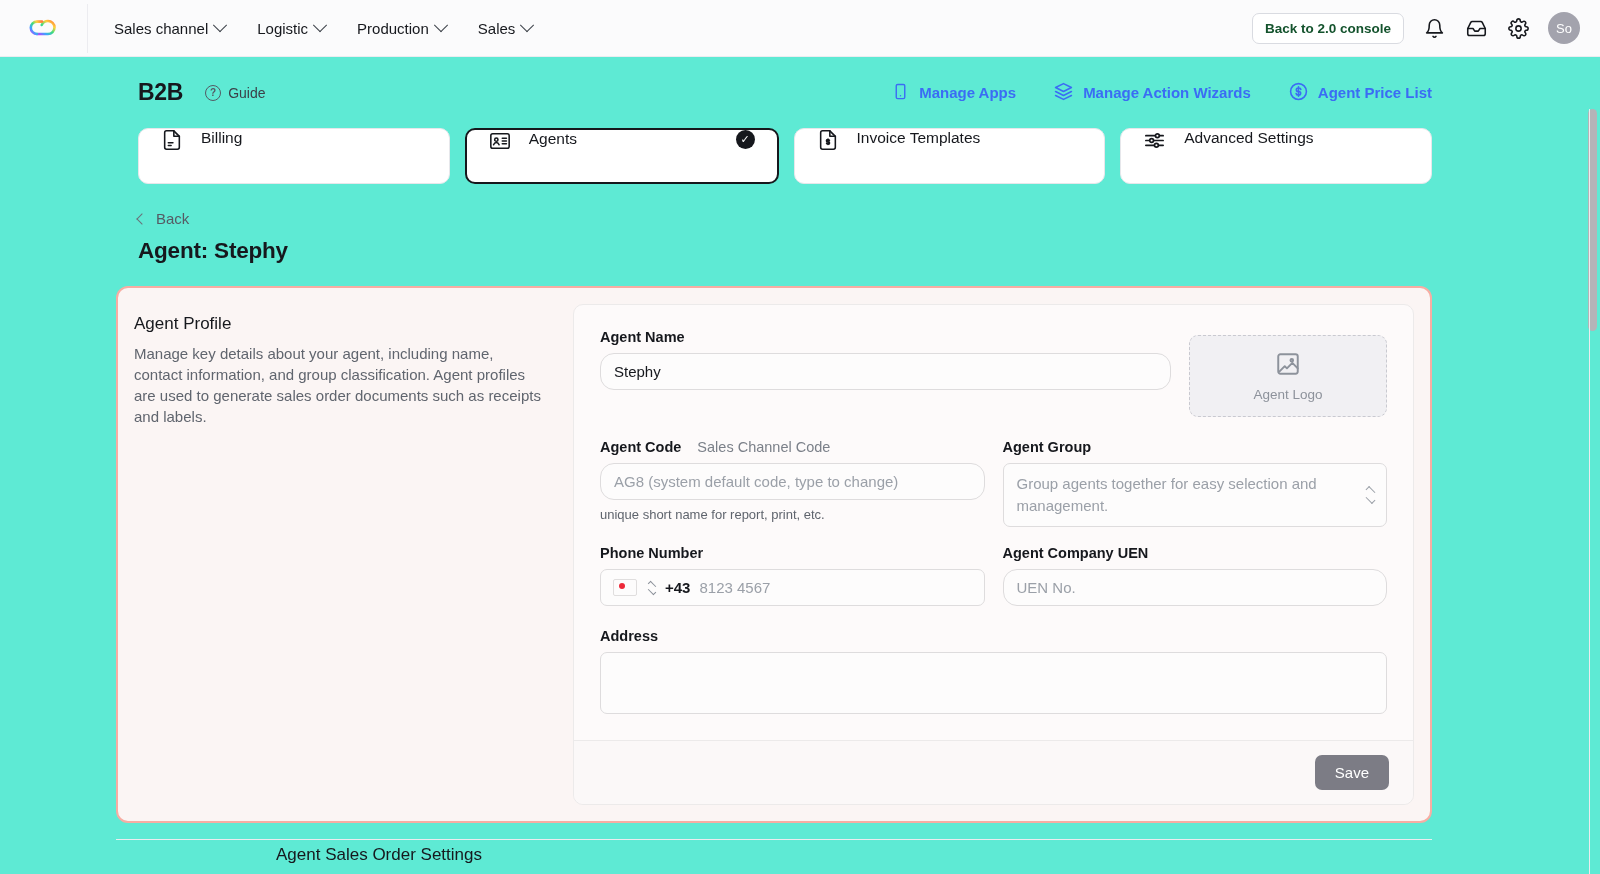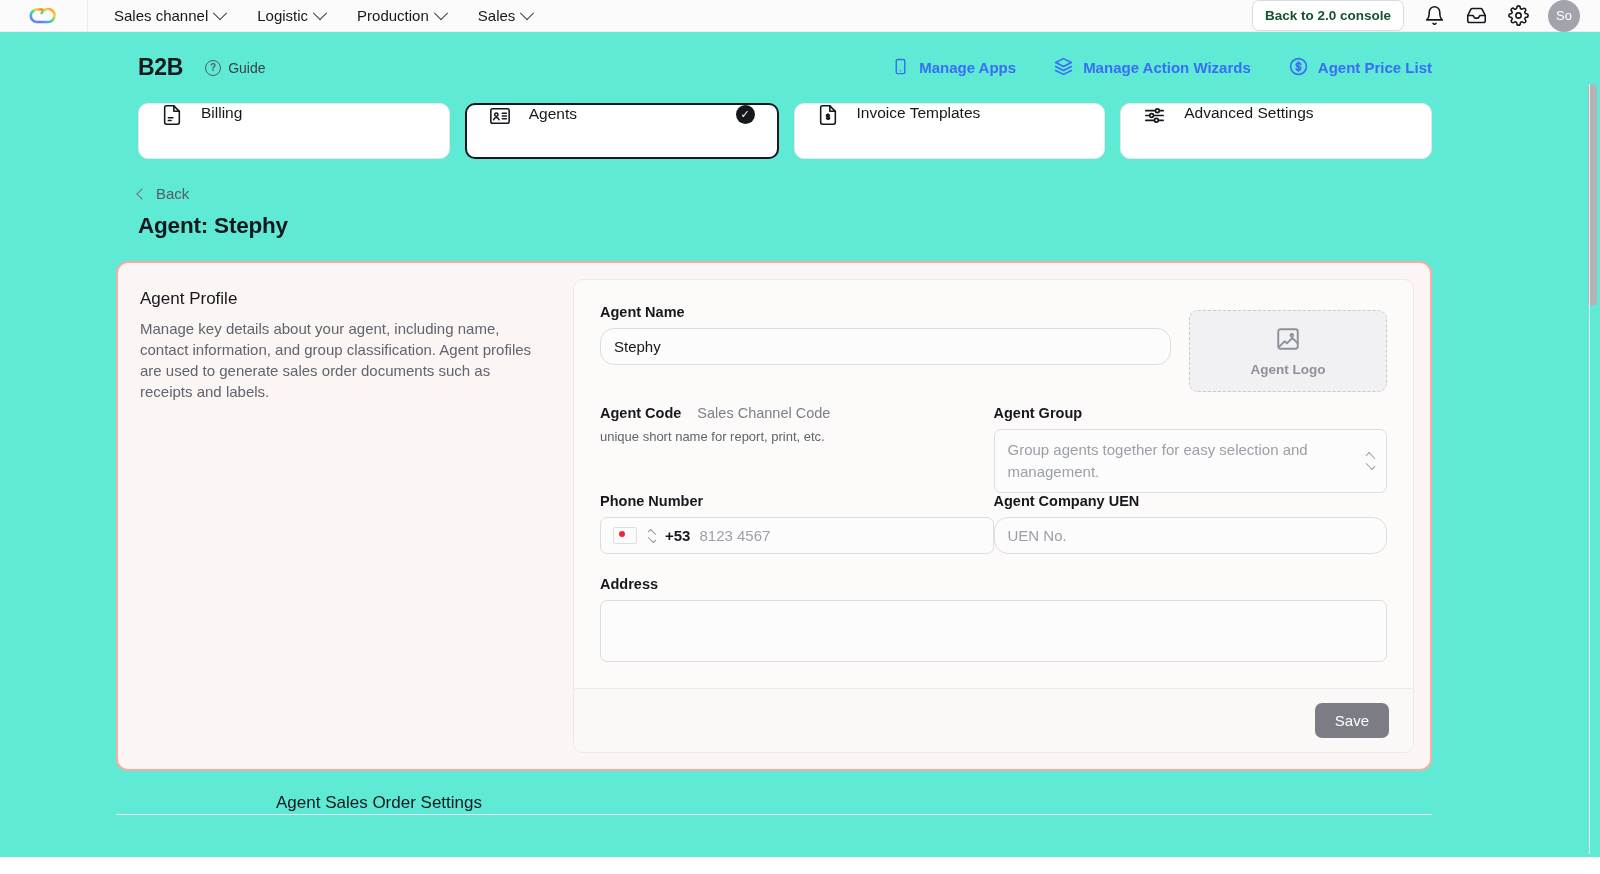--- a/index.html
+++ b/index.html
@@ -5,21 +5,21 @@
   * { box-sizing: border-box; margin: 0; padding: 0; }
   html, body {
     width: 1600px; height: 874px;
     font-family: "Liberation Sans", sans-serif;
     background: #ffffff;
     overflow: hidden;
   }
 
   
   .topnav {
-    height: 32px;
+    height: 57px;
     display: flex; align-items: center;
     background: #fbfbfc;
     border-bottom: 1px solid #ececf0;
     position: relative;
   }
   .logo-wrap {
     width: 88px; height: 49px;
     display: flex; align-items: center; justify-content: center;
     border-right: 1px solid #ececf0;
   }
@@ -127,21 +127,21 @@
   
   .profile-card {
     margin-top: 22px; margin-right: 168px;
     margin-left: -22px;
     border: 2px solid #f7ada3;
     border-radius: 12px;
     background: #fbf5f4;
     display: flex;
     min-height: 510px;
   }
-  .profile-left { width: 455px; padding: 26px 28px 20px 22px; }
+  .profile-left { width: 455px; padding: 26px 28px 20px 16px; }
   .profile-left h3 { font-size: 17px; color: #16181d; font-weight: normal; }
   .profile-left p {
     margin-top: 9px; font-size: 15px; line-height: 21px; color: #60656e;
   }
 
   .profile-right {
     flex: 1;
     margin: 16px 16px 16px 0;
     background: #fdfafa;
     border: 1px solid #eceaea;
@@ -172,25 +172,25 @@
   .logo-box {
     width: 198px; height: 82px;
     border: 1.6px dashed #c9c9d0;
     border-radius: 9px;
     background: #f1f0f3;
     display: flex; flex-direction: column;
     align-items: center; justify-content: center; gap: 7px;
     cursor: pointer;
     margin-top: 6px;
   }
-  .logo-box span { font-size: 13.5px; color: #8d929b; font-weight: bold; }
+  .logo-box span { font-size: 13.5px; color: #8d929b; }
 
   .grid2 {
-    display: grid; grid-template-columns: 1fr 1fr; 
-    margin-top: 13px;
+    display: grid; grid-template-columns: 1fr 1fr; gap: 18px;
+    margin-top: 22px;
   }
   .label-row { display: flex; align-items: baseline; gap: 16px; }
 
   .select-box {
     width: 100%; min-height: 56px;
     border: 1px solid #dedcdd; border-radius: 7px;
     background: #fdfcfc;
     padding: 9px 32px 9px 13px;
     font-size: 15px; color: #9ba0a8; line-height: 22px;
     position: relative; cursor: pointer;
@@ -473,20 +473,21 @@
               <span>Agent Logo</span>
             </div>
           </div>
 
           <div class="grid2">
             <div>
               <div class="label-row mb2">
                 <span class="field-label">Agent Code</span>
                 <span class="field-label muted">Sales Channel Code</span>
               </div>
+              <input class="inp" placeholder="AG8 (system default code, type to change)" style="">
               <div class="hint">unique short name for report, print, etc.</div>
             </div>
 
             <div>
               <div class="field-label mb2">Agent Group</div>
               <div class="select-box">
                 <span>Group agents together for easy selection and management.</span>
                 <span class="updown">
                   <i class="up"></i>
                     <i class="dn"></i>
@@ -498,21 +499,21 @@
               <div class="field-label mb2">Phone Number</div>
               <div class="phone-box">
                 <span class="flag">
                   <span class="top"></span><span class="bot"></span>
                   <span class="moon"></span><span class="moon2"></span>
                 </span>
                 <span class="mini-ud">
                     <i class="u"></i>
                     <i class="d"></i>
                   </span>
-                <span class="dial">+53</span>
+                <span class="dial">+43</span>
                 <span class="phone-ph">8123 4567</span>
               </div>
             </div>
 
             <div>
               <div class="field-label mb2">Agent Company UEN</div>
               <input class="inp" placeholder="UEN No." style="">
             </div>
           </div>
 

